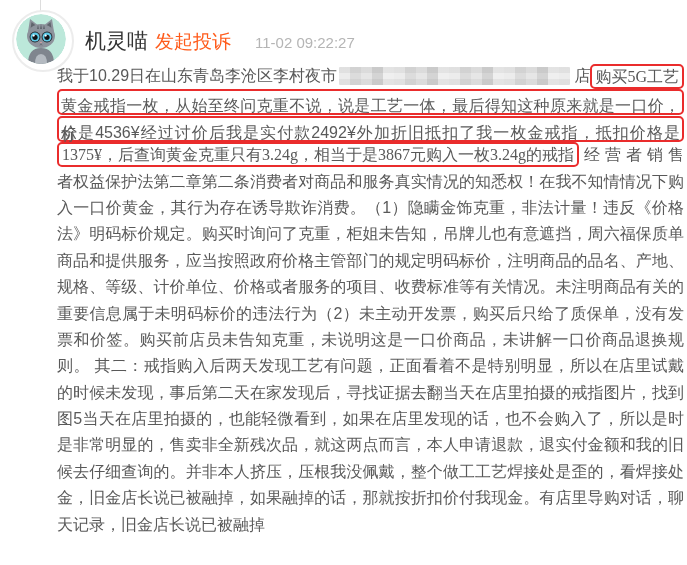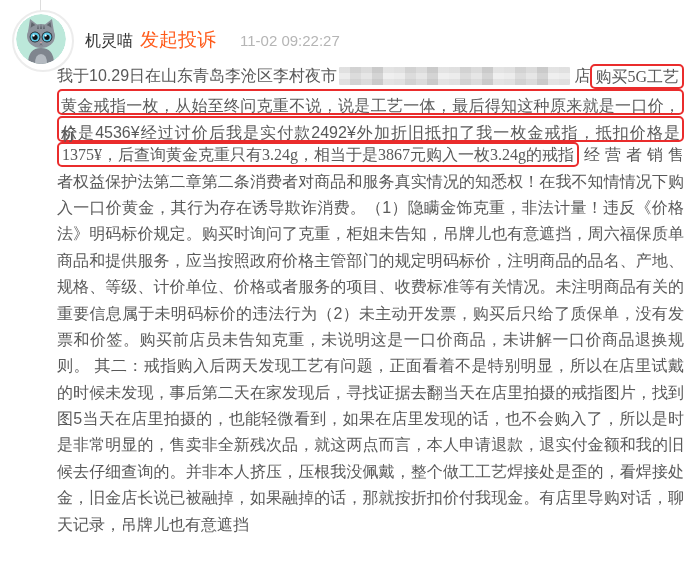--- a/index.html
+++ b/index.html
@@ -20,21 +20,21 @@
   
   .avatar-ring {
     position: absolute; left: 12px; top: 10px; width: 54px; height: 54px;
     border: 2px solid #ececec; border-radius: 50%;
     background: #ffffff; box-sizing: content-box; padding: 2px; cursor: pointer;
   }
   .avatar-ring svg { display: block; border-radius: 50%; }
   .header-text {
     position: absolute; left: 85px; top: 27px; white-space: nowrap;
   }
-  .username { font-size: 16px; color: #333333; cursor: pointer; }
+  .username { font-size: 21px; color: #333333; cursor: pointer; }
   .action-label { font-size: 19px; color: var(--accent-orange); margin-left: 7px; }
   .timestamp { font-size: 15px; color: var(--ts-gray); margin-left: 24px; }
   
   .complaint-body {
     position: absolute; left: 57px; top: 63px; width: 627px;
     font-size: 16px; color: var(--body-text);
   }
   .line {
     height: 26.4px; line-height: 26.4px; white-space: nowrap; overflow: visible;
   }
@@ -132,14 +132,14 @@
     <div class="line justify"><span class="seg-plain">商品和提供服务，应当按照政府价格主管部门的规定明码标价，注明商品的品名、产地、</span></div>
     <div class="line justify"><span class="seg-plain">规格、等级、计价单位、价格或者服务的项目、收费标准等有关情况。未注明商品有关的</span></div>
     <div class="line justify"><span class="seg-plain">重要信息属于未明码标价的违法行为（2）未主动开发票，购买后只给了质保单，没有发</span></div>
     <div class="line justify"><span class="seg-plain">票和价签。购买前店员未告知克重，未说明这是一口价商品，未讲解一口价商品退换规</span></div>
     <div class="line justify"><span class="seg-plain">则。 其二：戒指购入后两天发现工艺有问题，正面看着不是特别明显，所以在店里试戴</span></div>
     <div class="line justify"><span class="seg-plain">的时候未发现，事后第二天在家发现后，寻找证据去翻当天在店里拍摄的戒指图片，找到</span></div>
     <div class="line justify"><span class="seg-plain">图5当天在店里拍摄的，也能轻微看到，如果在店里发现的话，也不会购入了，所以是时</span></div>
     <div class="line justify"><span class="seg-plain">是非常明显的，售卖非全新残次品，就这两点而言，本人申请退款，退实付金额和我的旧</span></div>
     <div class="line justify"><span class="seg-plain">候去仔细查询的。并非本人挤压，压根我没佩戴，整个做工工艺焊接处是歪的，看焊接处</span></div>
     <div class="line justify"><span class="seg-plain">金，旧金店长说已被融掉，如果融掉的话，那就按折扣价付我现金。有店里导购对话，聊</span></div>
-    <div class="line"><span class="seg-plain">天记录，吊牌儿也有意遮挡</span></div>
+    <div class="line"><span class="seg-plain">天记录，旧金店长说已被融掉</span></div>
   </div>
 
 </body></html>

